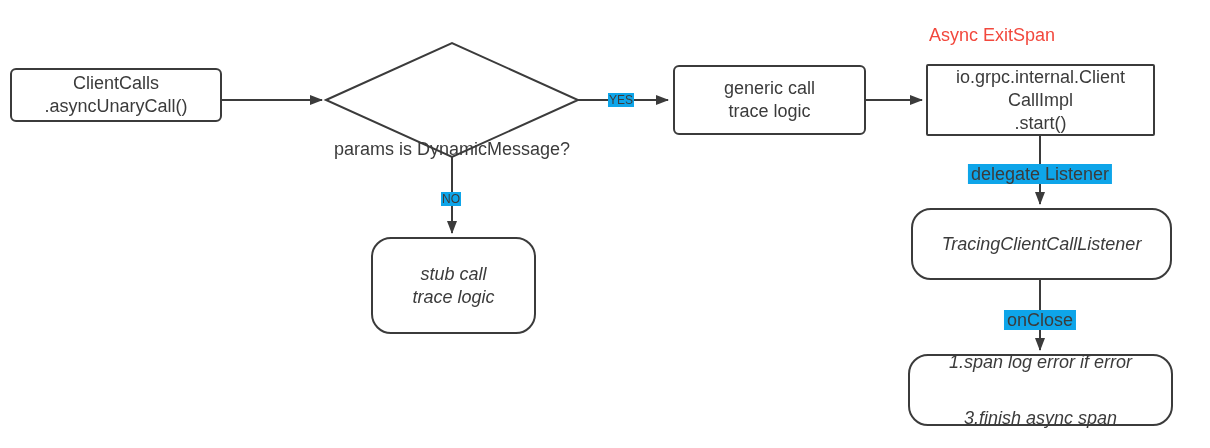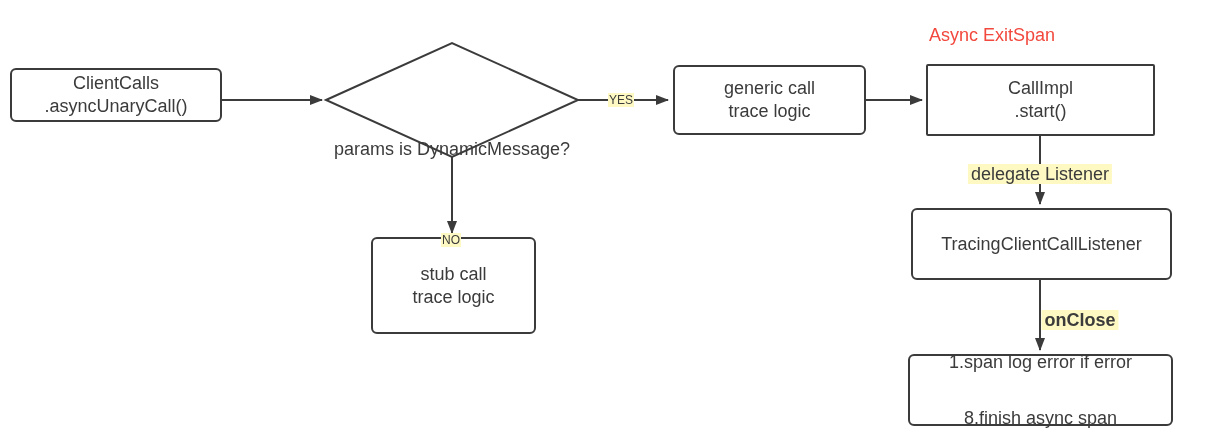--- a/index.html
+++ b/index.html
@@ -28,21 +28,21 @@
     color: #3b3b3b;
     font-size: 18px;
     line-height: 23px;
     display: flex;
     flex-direction: column;
     align-items: center;
     justify-content: center;
     text-align: center;
   }
   .node span { display: block; white-space: nowrap; }
-  .rounded { border-radius: 6px; }
+  .rounded { border-radius: 20px; font-style: italic; }
   .slight-round { border-radius: 6px; }
   .sharp { border-radius: 2px; }
 
   #node-clientcalls   { left: 10px;  top: 68px;  width: 212px; height: 54px; }
   #node-stubcall      { left: 371px; top: 237px; width: 165px; height: 97px; }
   #node-genericcall   { left: 673px; top: 65px;  width: 193px; height: 70px; }
   #node-clientcallimpl{ left: 926px; top: 64px;  width: 229px; height: 72px; }
   #node-tracinglistener{ left: 911px; top: 208px; width: 261px; height: 72px; }
   #node-onclose-actions{ left: 908px; top: 354px; width: 265px; height: 72px; gap: 33px; }
 
@@ -54,32 +54,32 @@
     color: #3b3b3b;
     font-size: 18px;
     line-height: 23px;
     text-align: center;
     white-space: nowrap;
     margin-top: 48px;
   }
   .edge-label {
     position: absolute;
     transform: translate(-50%, -50%);
-    background: #fef9c3;
+    background: #0ea5e9;
     color: #3b3b3b;
     font-size: 18px;
     line-height: 20px;
     padding: 0 3px;
     white-space: nowrap;
   }
   .edge-label.small { font-size: 12px; line-height: 14px; padding: 0 1px; }
   #label-yes      { left: 621px;  top: 100px; }
-  #label-no       { left: 451px;  top: 199px; margin-top: 41px; }
+  #label-no       { left: 451px;  top: 199px; }
   #label-delegate { left: 1040px; top: 174px; }
-  #label-onclose  { left: 1080px; top: 320px; font-weight: bold; }
+  #label-onclose  { left: 1040px; top: 320px; }
   .annotation {
     position: absolute;
     left: 992px;
     top: 35px;
     transform: translate(-50%, -50%);
     color: #f2483d;
     font-size: 18px;
     white-space: nowrap;
   }
 </style>
@@ -116,36 +116,37 @@
     <span>params</span>
     <span>is DynamicMessage?</span>
   </div>
 
   <div class="node slight-round" id="node-genericcall">
     <span>generic call</span>
     <span>trace logic</span>
   </div>
 
   <div class="node sharp" id="node-clientcallimpl">
+    <span>io.grpc.internal.Client</span>
     <span>CallImpl</span>
     <span>.start()</span>
   </div>
 
   <div class="node rounded" id="node-stubcall">
     <span>stub call</span>
     <span>trace logic</span>
   </div>
 
   <div class="node rounded" id="node-tracinglistener">
     <span>TracingClientCallListener</span>
   </div>
 
   <div class="node rounded" id="node-onclose-actions">
     <span>1.span log error if error</span>
-    <span>8.finish async span</span>
+    <span>3.finish async span</span>
   </div>
 
   <div class="edge-label small" id="label-yes">YES</div>
   <div class="edge-label small" id="label-no">NO</div>
   <div class="edge-label" id="label-delegate">delegate Listener</div>
   <div class="edge-label" id="label-onclose">onClose</div>
 
 </div>
 
 </body></html>

